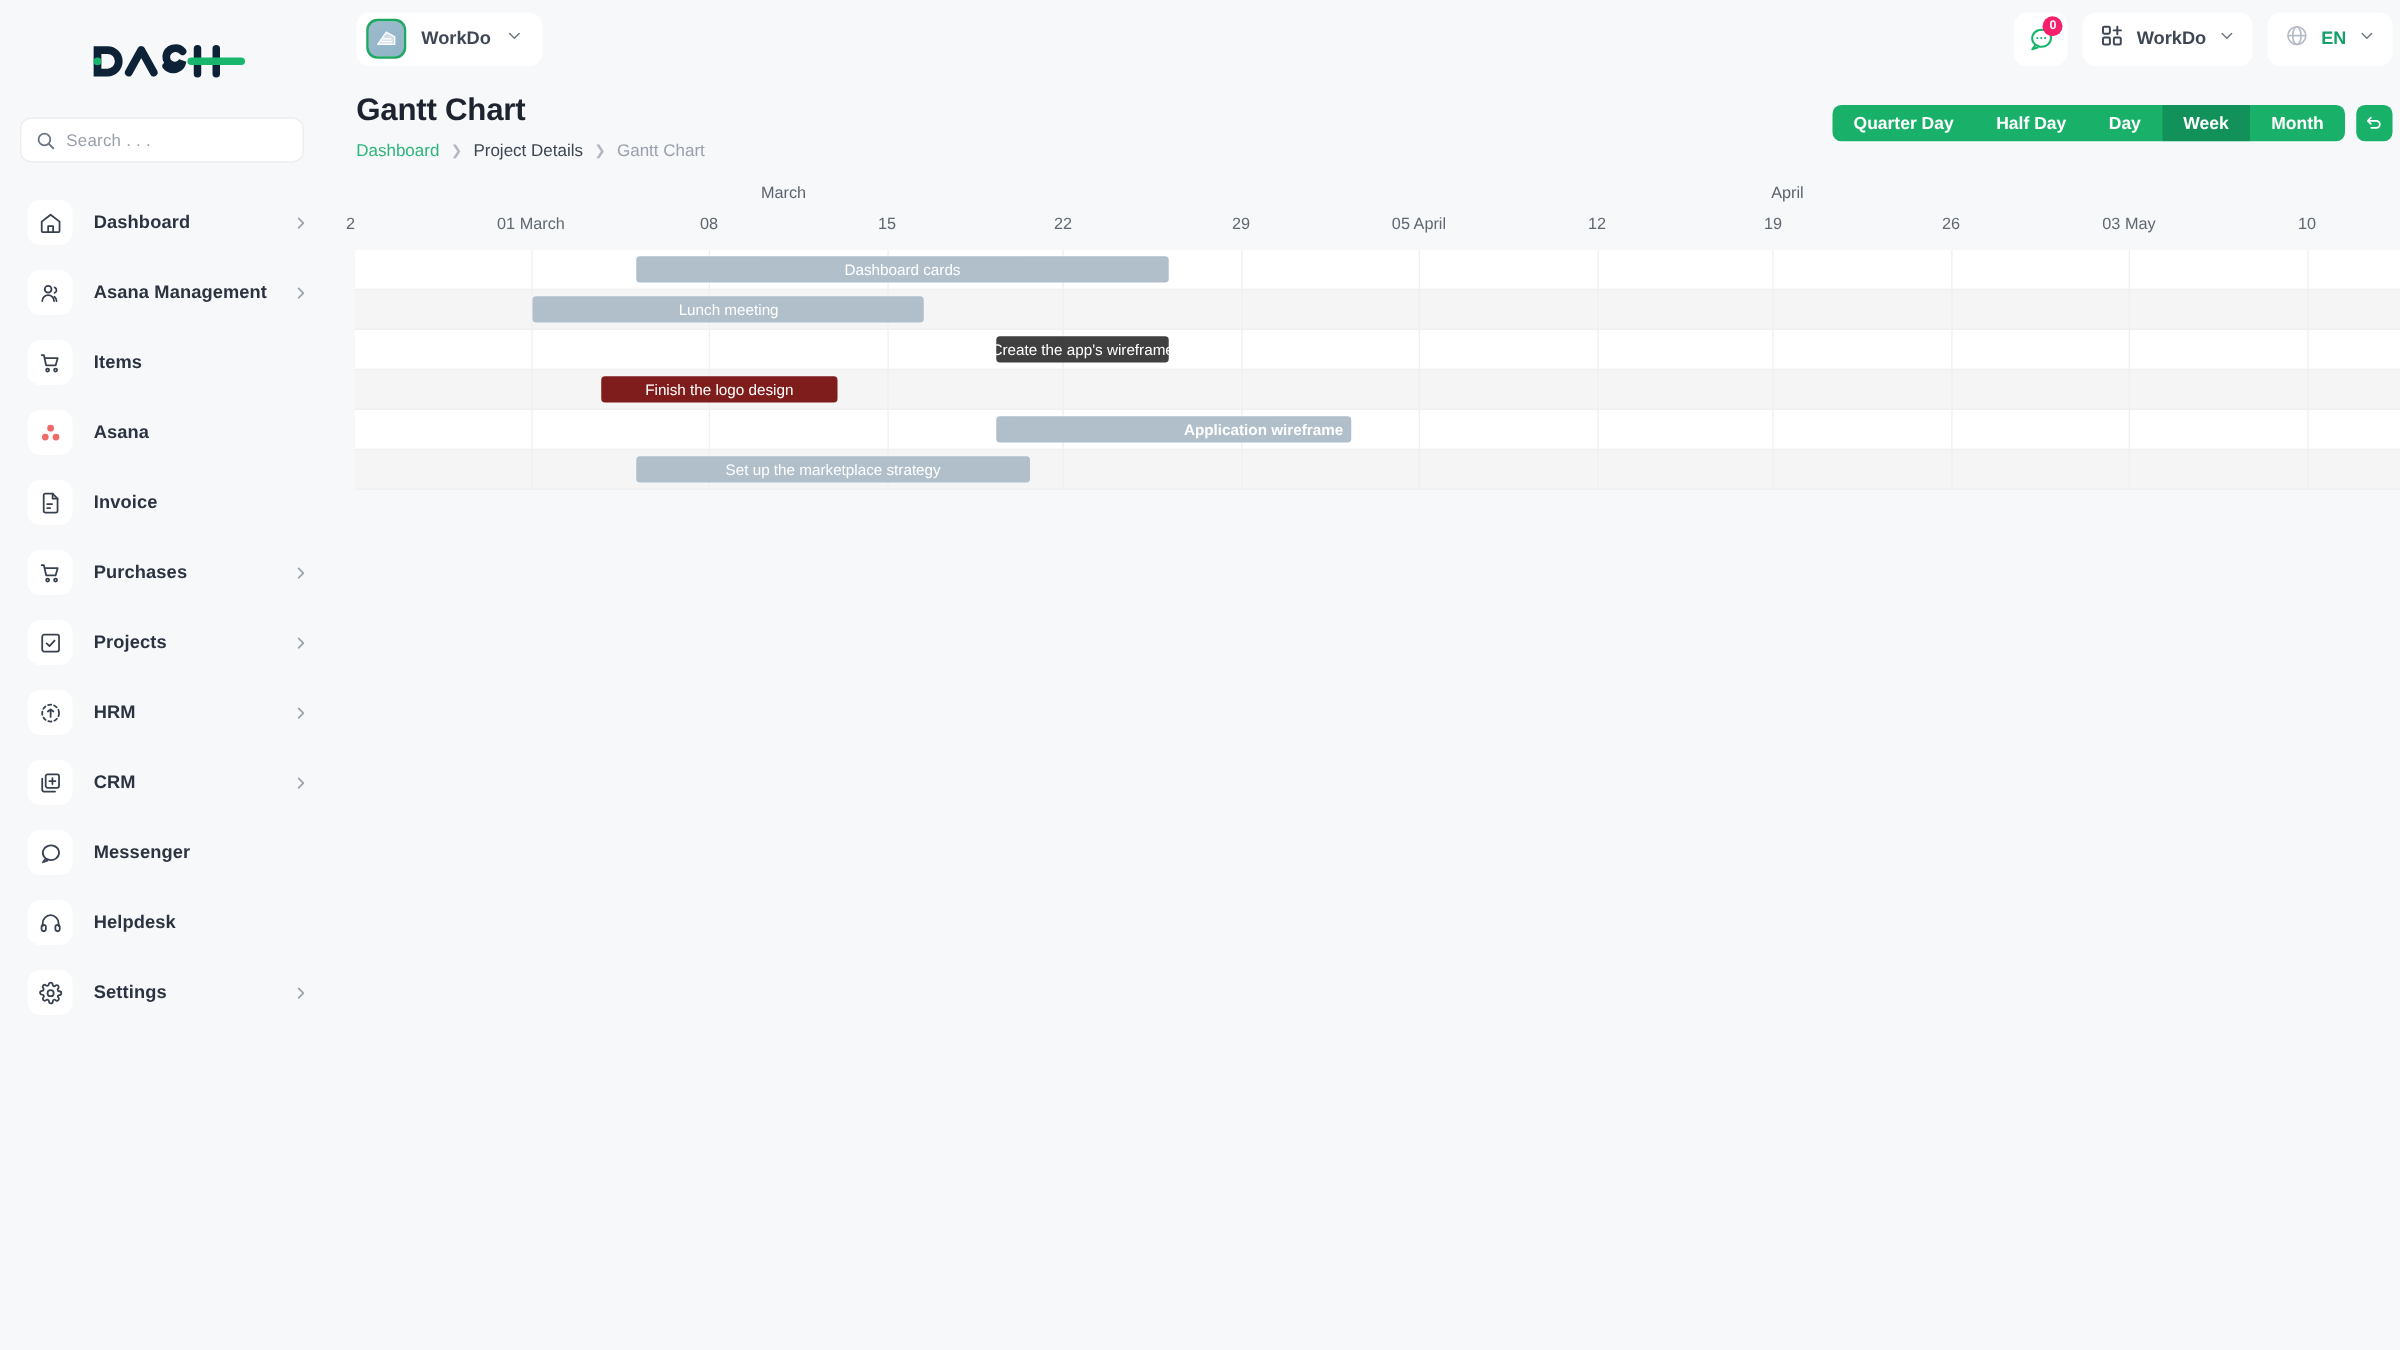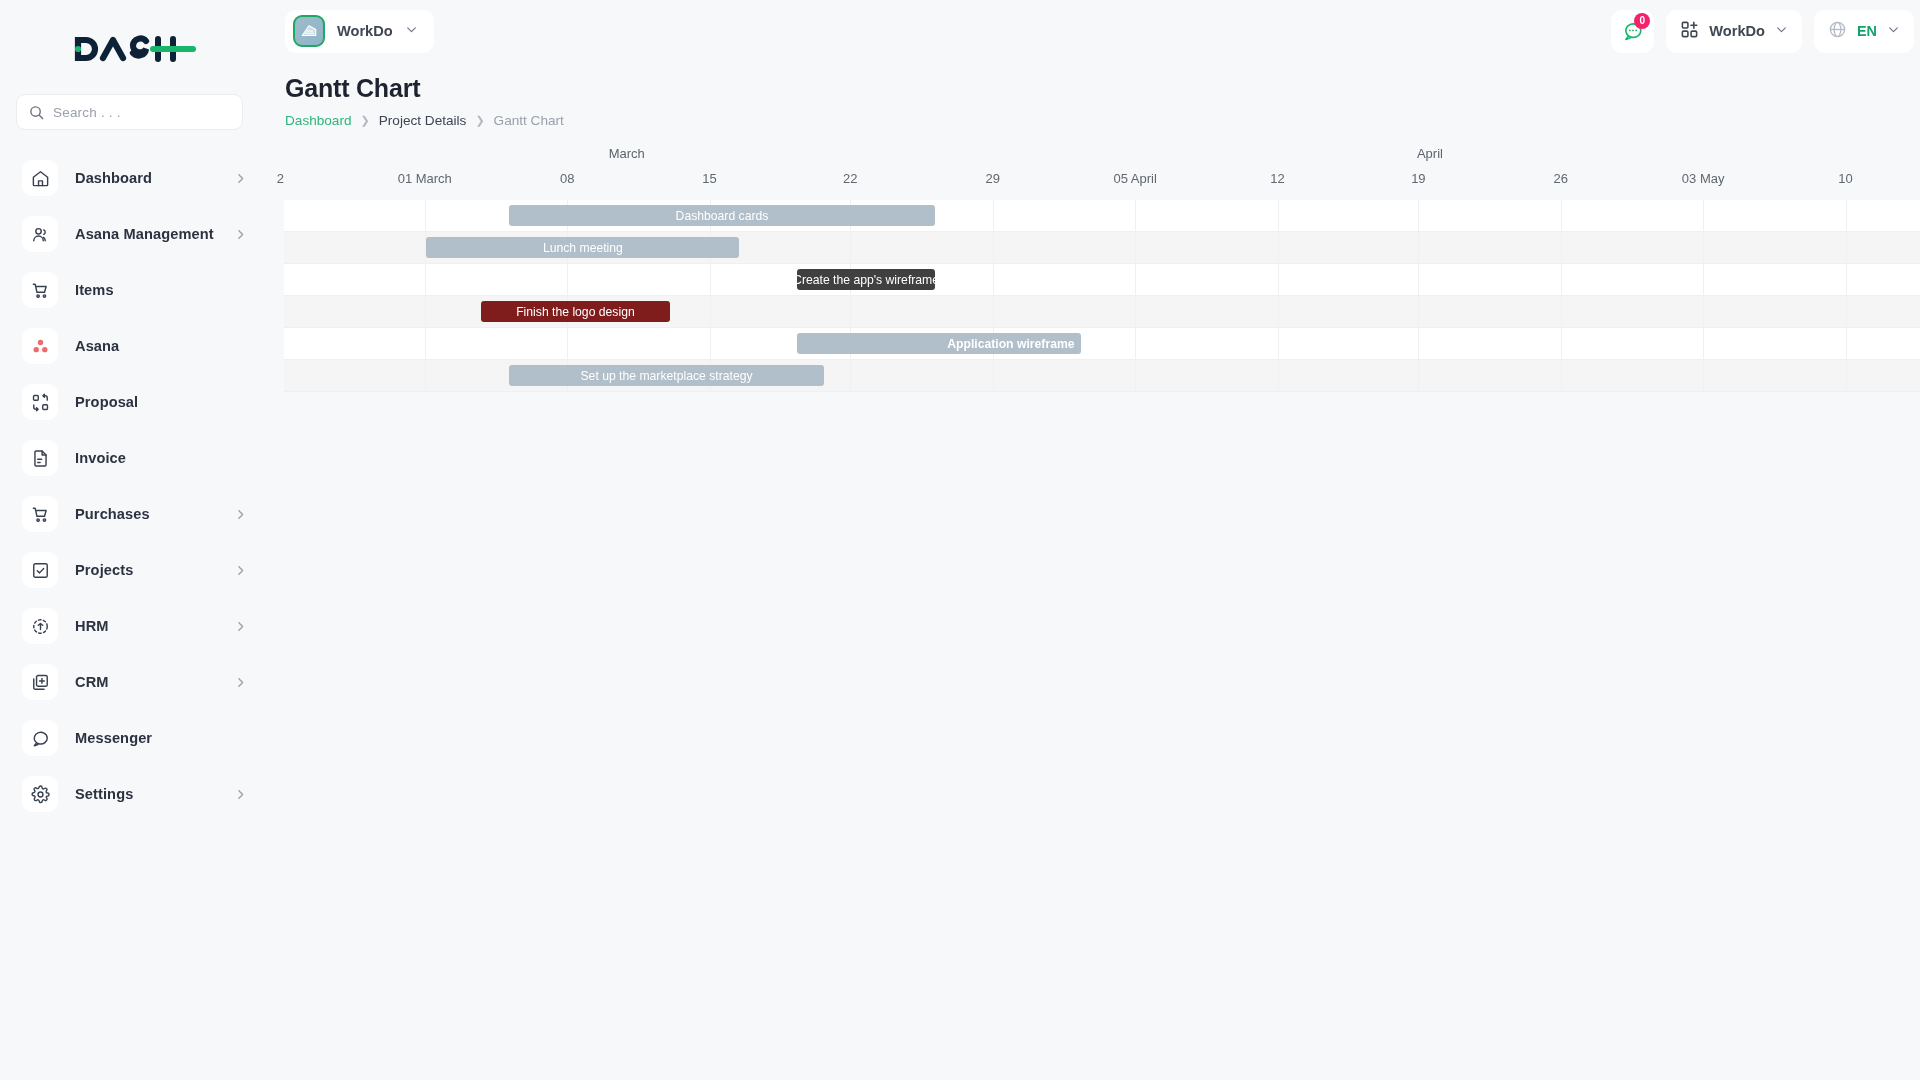--- a/index.html
+++ b/index.html
@@ -238,31 +238,20 @@
         <span class="nav-icon">
           <svg width="19" height="19" viewBox="0 0 24 24">
             <circle cx="12" cy="7" r="3.4" fill="#f06a6a"></circle>
               <circle cx="6.6" cy="16" r="3.4" fill="#f06a6a"></circle>
               <circle cx="17.4" cy="16" r="3.4" fill="#f06a6a"></circle>
           </svg>
         </span>
         <span class="nav-label">Asana</span>
       </div>
 
-      <div class="nav-item">
-        <span class="nav-icon">
-          <svg width="19" height="19" viewBox="0 0 24 24" fill="none" stroke="#38414f" stroke-width="1.8" stroke-linecap="round" stroke-linejoin="round">
-            <rect x="3.2" y="3.2" width="6" height="6" rx="1.2"></rect>
-              <rect x="14.8" y="14.8" width="6" height="6" rx="1.2"></rect>
-            <path d="M20.5 9 V6 a2.5 2.5 0 0 0 -2.5 -2.5 h-2.5 M17 1.6 l-2 1.9 l2 1.9"></path>
-            <path d="M3.5 15 v3 a2.5 2.5 0 0 0 2.5 2.5 h2.5 M7 22.4 l2 -1.9 l-2 -1.9"></path>
-          </svg>
-        </span>
-        <span class="nav-label">Proposal</span>
-      </div>
 
       <div class="nav-item">
         <span class="nav-icon">
           <svg width="19" height="19" viewBox="0 0 24 24" fill="none" stroke="#38414f" stroke-width="1.8" stroke-linecap="round" stroke-linejoin="round">
             <path d="M14 2.5 H6.5 a1.5 1.5 0 0 0 -1.5 1.5 v16 a1.5 1.5 0 0 0 1.5 1.5 h11 a1.5 1.5 0 0 0 1.5 -1.5 V7.5 Z"></path>
             <path d="M14 2.5 V7.5 h5"></path>
               <path d="M8.5 13 h5 M8.5 17 h3"></path>
           </svg>
         </span>
         <span class="nav-label">Invoice</span>
@@ -334,20 +323,30 @@
       <div class="nav-item">
         <span class="nav-icon">
           <svg width="19" height="19" viewBox="0 0 24 24" fill="none" stroke="#38414f" stroke-width="1.8" stroke-linecap="round" stroke-linejoin="round">
             <path d="M20.5 11.6 a8.2 7.4 0 1 1 -4.1 -6.4 a8.2 7.4 0 0 1 4.1 6.4 Z"></path>
               <path d="M6.4 18.2 L4.2 21.2 l4.6 -1.6"></path>
           </svg>
         </span>
         <span class="nav-label">Messenger</span>
       </div>
 
+      <div class="nav-item">
+        <span class="nav-icon">
+          <svg width="19" height="19" viewBox="0 0 24 24" fill="none" stroke="#38414f" stroke-width="1.8" stroke-linecap="round" stroke-linejoin="round">
+            <path d="M4 15 v-3 a8 8 0 0 1 16 0 v3"></path>
+              <rect x="2.8" y="13.8" width="4.4" height="6.4" rx="2.2"></rect>
+              <rect x="16.8" y="13.8" width="4.4" height="6.4" rx="2.2"></rect>
+          </svg>
+        </span>
+        <span class="nav-label">Helpdesk</span>
+      </div>
 
       <div class="nav-item">
         <span class="nav-icon">
           <svg width="19" height="19" viewBox="0 0 24 24" fill="none" stroke="#38414f" stroke-width="1.8" stroke-linecap="round" stroke-linejoin="round">
             <circle cx="12" cy="12" r="3.1"></circle>
             <path d="M19.4 14.5 a1.6 1.6 0 0 0 .32 1.77 l.06.06 a1.95 1.95 0 1 1 -2.76 2.76 l-.06-.06 a1.6 1.6 0 0 0 -1.77 -.32 a1.6 1.6 0 0 0 -.97 1.47 v.17 a1.95 1.95 0 1 1 -3.9 0 v-.09 a1.6 1.6 0 0 0 -1.05 -1.47 a1.6 1.6 0 0 0 -1.77 .32 l-.06.06 a1.95 1.95 0 1 1 -2.76 -2.76 l.06-.06 a1.6 1.6 0 0 0 .32 -1.77 a1.6 1.6 0 0 0 -1.47 -.97 H3.3 a1.95 1.95 0 1 1 0 -3.9 h.09 a1.6 1.6 0 0 0 1.47 -1.05 a1.6 1.6 0 0 0 -.32 -1.77 l-.06-.06 a1.95 1.95 0 1 1 2.76 -2.76 l.06.06 a1.6 1.6 0 0 0 1.77 .32 h.08 a1.6 1.6 0 0 0 .97 -1.47 V3.3 a1.95 1.95 0 1 1 3.9 0 v.09 a1.6 1.6 0 0 0 .97 1.47 a1.6 1.6 0 0 0 1.77 -.32 l.06-.06 a1.95 1.95 0 1 1 2.76 2.76 l-.06.06 a1.6 1.6 0 0 0 -.32 1.77 v.08 a1.6 1.6 0 0 0 1.47 .97 h.17 a1.95 1.95 0 1 1 0 3.9 h-.09 a1.6 1.6 0 0 0 -1.47 .97 Z"></path>
           </svg>
         </span>
         <span class="nav-label">Settings</span>
         <span class="nav-chev">
@@ -431,20 +430,35 @@
         <div class="page-title">Gantt Chart</div>
         <div class="crumbs">
           <span class="crumb-link">Dashboard</span>
           <span class="crumb-sep">❯</span>
           <span class="crumb-mid">Project Details</span>
           <span class="crumb-sep">❯</span>
           <span class="crumb-cur">Gantt Chart</span>
         </div>
       </div>
 
+      <div class="view-toggle">
+        <div class="seg">
+          <div class="seg-btn">Quarter Day</div>
+          <div class="seg-btn">Half Day</div>
+          <div class="seg-btn">Day</div>
+          <div class="seg-btn active">Week</div>
+          <div class="seg-btn">Month</div>
+        </div>
+        <div class="refresh-btn">
+          <svg width="15" height="15" viewBox="0 0 24 24" fill="none" stroke="#ffffff" stroke-width="2.2" stroke-linecap="round" stroke-linejoin="round">
+            <path d="M4 9 h10.5 a4.5 4.5 0 0 1 0 9 H8"></path>
+              <path d="M7.5 5 L3.6 9 L7.5 13"></path>
+          </svg>
+        </div>
+      </div>
     </div>
 
     <div id="gantt">
       <div class="gantt-inner">
         <div class="month-row" id="month-row">
             <div class="month-label" style="left: 20.7%;">March</div>
             <div class="month-label" style="left: 69.2%;">April</div>
           </div>
         <div class="tick-row" id="tick-row">
             <div class="tick-label" style="left: 0%; transform: translateX(-100%);">2</div>

